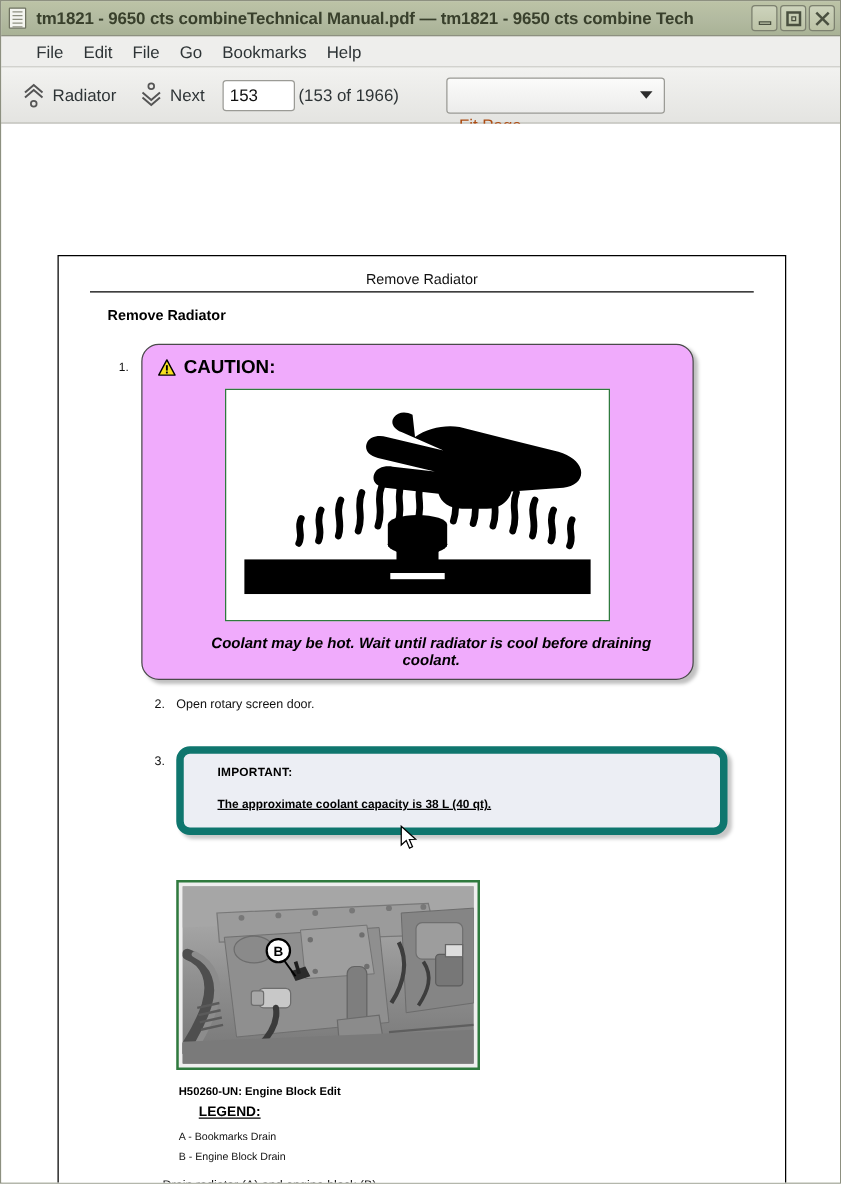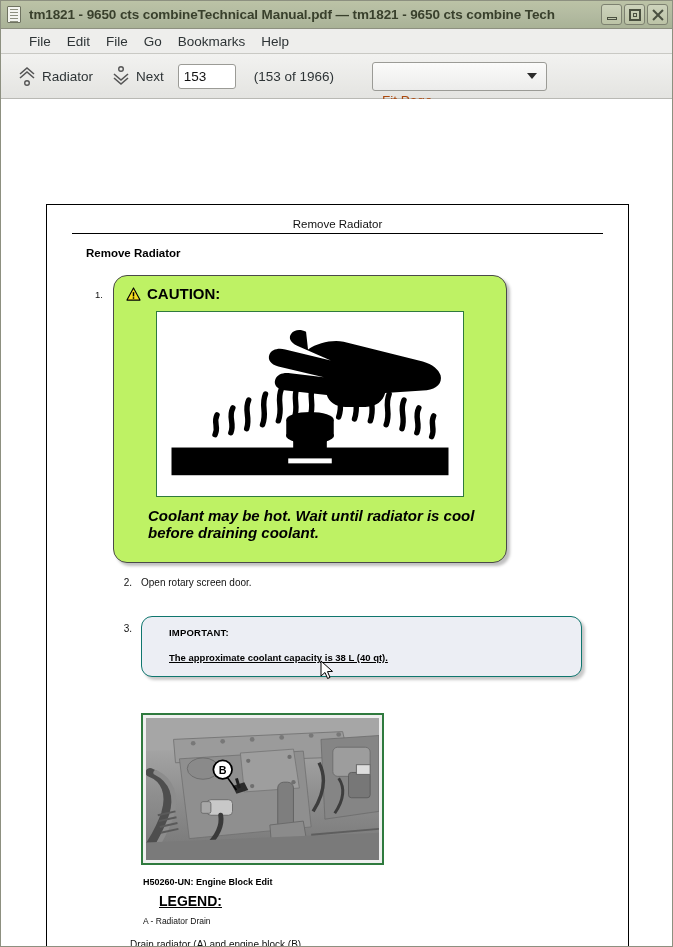--- a/index.html
+++ b/index.html
@@ -119,21 +119,21 @@
     border: 1px solid #9b9b96;
     border-radius: 3px;
     background: #ffffff;
     font-family: "Liberation Sans", sans-serif;
     font-size: 13.5px;
     color: #111;
     padding: 0 5px;
     outline: none;
   }
   #page-count {
-    margin-left: 18px;
+    margin-left: 3px;
     font-size: 13.5px;
     color: #2e3436;
     white-space: nowrap;
   }
   #zoom-select {
     margin-left: 38px;
     width: 175px; height: 29px;
     border: 1px solid #9b9b96;
     border-radius: 3px;
     background: linear-gradient(to bottom, #fbfbfa, #ececeb);
@@ -193,26 +193,26 @@
   .step-num {
     width: 28px;
     text-align: right;
     font-size: 9.5px;
     color: #111;
     padding-top: 14px;
     flex: 0 0 auto;
   }
   .caution-wrap { margin-top: 16px; padding-left: 66px; position: relative; }
   .caution-box {
-    width: 394px;
-    background: #bef264;
+    width: 442px;
+    background: #f0abfc;
     border: 1.5px solid #4a4a4a;
     border-radius: 14px;
     box-shadow: 3px 3px 3px rgba(0,0,0,0.25);
-    padding: 9px 12px 21px 12px;
+    padding: 9px 12px 8px 12px;
   }
   .caution-head {
     display: flex;
     align-items: center;
     gap: 6px;
     font-size: 15px;
     font-weight: bold;
     color: #000;
     margin-bottom: 9px;
   }
@@ -220,46 +220,47 @@
   .caution-figure {
     width: 308px;
     height: 186px;
     margin: 0 auto;
     background: #ffffff;
     border: 1.5px solid #2f7a3e;
   }
   .caution-figure svg { display: block; width: 100%; height: 100%; }
   .caution-text {
     margin-top: 10px;
-    font-size: 15px;
+    font-size: 12px;
     font-weight: bold;
     font-style: italic;
     color: #000;
     padding-left: 22px;
+    text-align: center;
   }
 
   .plain-step {
     font-size: 10px;
     color: #111;
     margin: 17px 0 0 93px;
   }
   .numbered-step {
     display: flex;
     margin-top: 14px;
   }
   .numbered-step .n { width: 94px; text-align: right; padding-right: 9px; font-size: 10px; color: #111; }
   .numbered-step .t { font-size: 10px; color: #111; }
 
   
   .important-wrap { margin-top: 28px; display: flex; }
   .important-num { width: 94px; text-align: right; padding-right: 9px; font-size: 10px; color: #111; padding-top: 7px; }
   .important-box {
     width: 441px;
     background: #eceef4;
-    border: 1px solid #0f766e;
+    border: 6px solid #0f766e;
     border-radius: 11px;
     box-shadow: 3px 3px 3px rgba(0,0,0,0.22);
     padding: 10px 0 13px 27px;
   }
   .important-head { font-size: 9.5px; font-weight: bold; color: #000; letter-spacing: 0.2px; }
   .important-body { font-size: 9.5px; font-weight: bold; color: #000; margin-top: 14px; text-decoration: underline; }
 
   
   .photo-wrap { margin: 36px 0 0 94px; }
   .photo-frame {
@@ -271,21 +272,21 @@
   .photo-frame svg { display: block; width: 100%; height: 100%; }
 
   .fig-caption {
     margin: 12px 0 0 96px;
     font-size: 9px;
     font-weight: bold;
     color: #000;
   }
   .legend-title {
     margin: 6px 0 0 112px;
-    font-size: 14px;
+    font-size: 11px;
     font-weight: bold;
     color: #000;
     text-decoration: underline;
     display: inline-block;
     text-align: center;
   }
   .legend-item {
     margin: 6px 0 0 96px;
     font-size: 8.5px;
     color: #111;
@@ -517,21 +518,22 @@
 
             <path d="M82 60 L92 74" stroke="#000" stroke-width="1.6" fill="none"></path>
             <circle cx="78" cy="53" r="9.5" fill="#ffffff" stroke="#000" stroke-width="1.8"></circle>
             <text x="78" y="57.5" font-family="Liberation Sans, sans-serif" font-size="11" font-weight="bold" text-anchor="middle" fill="#000">B</text>
           </svg>
         </div>
       </div>
 
       <div class="fig-caption">H50260-UN: Engine Block Edit</div>
       <div><span class="legend-title">LEGEND:</span></div>
-      <div class="legend-item">A - Radiator Drain</div>
+      <div class="legend-item">A - Bookmarks Drain</div>
+      <div class="legend-item">B - Engine Block Drain</div>
 
       <div class="drain-line">Drain radiator (A) and engine block (B).</div>
 
     </div>
 
     <svg id="cursor" viewBox="0 0 14 20">
       <path d="M1 1 L1 16 L5 12.5 L7.6 18.5 L10 17.4 L7.5 11.6 L12.5 11.4 Z" fill="#ffffff" stroke="#000000" stroke-width="1"></path>
     </svg>
 
   </div>

